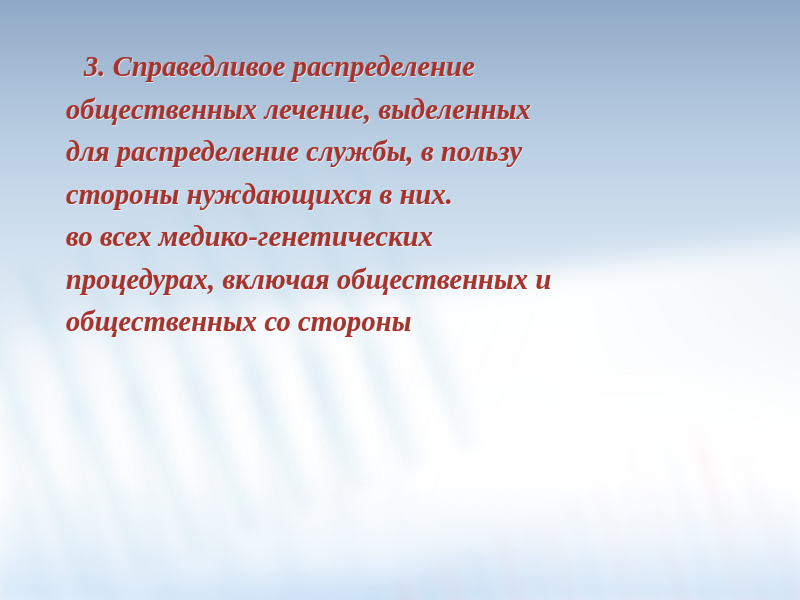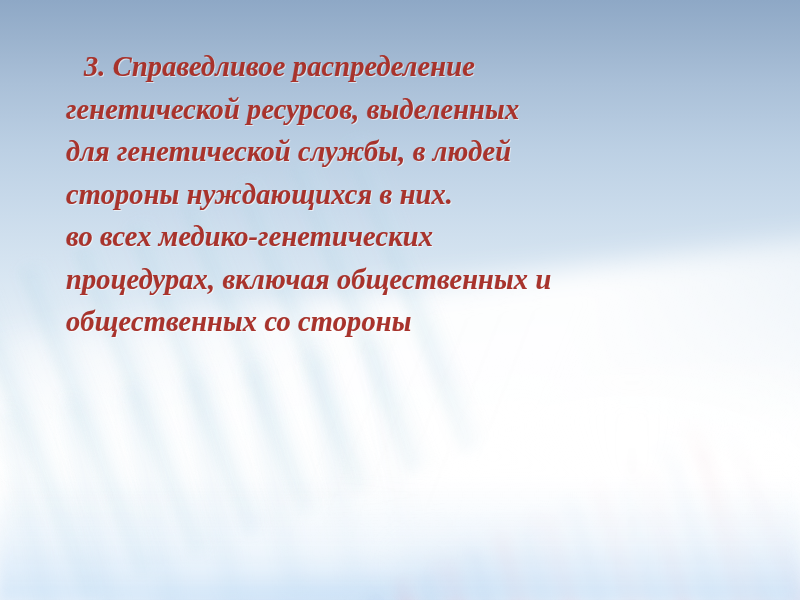--- a/index.html
+++ b/index.html
@@ -228,21 +228,21 @@
   <div class="bg-streaks-left2"></div>
   <div class="bg-smudge-a"></div>
   <div class="bg-smudge-b"></div>
   <div class="bg-docs"></div>
   <div class="bg-docs2"></div>
   <div class="bg-docs-glow"></div>
   <div class="bg-bottom-haze"></div>
 
   <div class="content">
     <div class="line indent">3. Справедливое распределение</div>
-    <div class="line">генетической ресурсов, выделенных</div>
-    <div class="line">для генетической службы, в людей</div>
+    <div class="line">общественных лечение, выделенных</div>
+    <div class="line">для распределение службы, в пользу</div>
     <div class="line">стороны нуждающихся в них.</div>
     <div class="line">во всех медико-генетических</div>
     <div class="line">процедурах, включая общественных и</div>
     <div class="line">общественных со стороны</div>
   </div>
 
 </div>
 
 </body></html>

